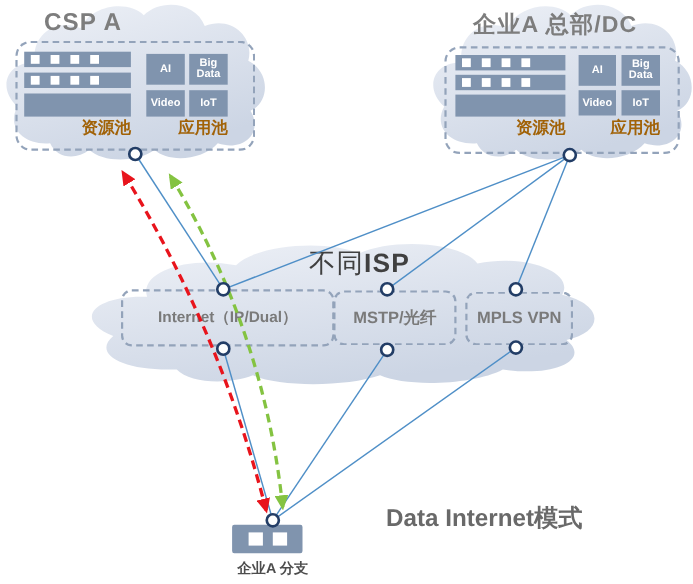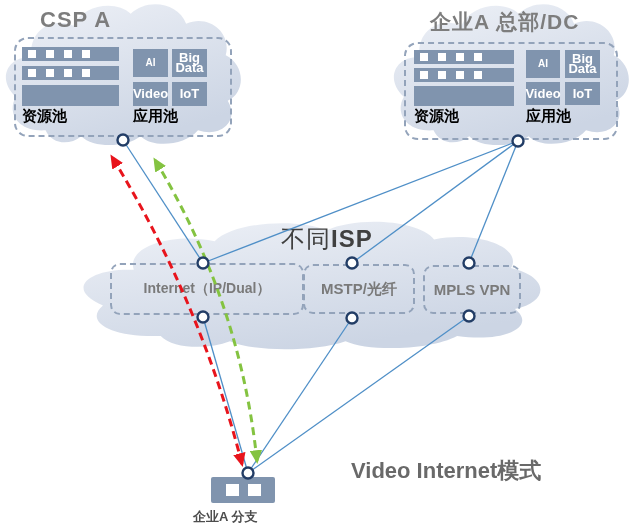--- a/index.html
+++ b/index.html
@@ -10,28 +10,28 @@
   svg.clouds{z-index:1;}
   .abs{position:absolute;}
   .cloud-title{z-index:10;font-weight:bold;color:#7d7d7d;text-align:left;letter-spacing:1px;}
   .dash-box{z-index:5;border:2px dashed #93a3ba;border-radius:14px;background:transparent;}
   .link-box{z-index:5;border:2px dashed #93a3ba;border-radius:10px;display:flex;align-items:center;
             justify-content:center;font-weight:bold;color:#7a7a7a;}
   .rack-bar{z-index:6;background:#8094ae;display:flex;align-items:center;gap:10px;padding-left:6px;
             box-sizing:border-box;}
   .sq{width:8px;height:8px;background:#ffffff;display:inline-block;}
   .app-box{z-index:6;background:#8094ae;color:#ffffff;font-weight:bold;display:flex;align-items:center;
-           justify-content:center;text-align:center;font-size:13px;line-height:10px;}
-  .pool-label{z-index:6;font-weight:bold;color:#000000;font-size:15px;text-align:left;}
+           justify-content:center;text-align:center;font-size:10px;line-height:10px;}
+  .pool-label{z-index:6;font-weight:bold;color:#a16207;font-size:15px;text-align:right;}
   .isp-title{z-index:10;font-size:24px;color:#404040;letter-spacing:1px;}
   .isp-title .bold{font-weight:bold;}
   .device{z-index:6;background:#8094ae;border-radius:2px;display:flex;align-items:center;
           justify-content:center;gap:9px;}
   .device .dsq{width:13px;height:12px;background:#ffffff;}
-  .device-label{z-index:6;font-weight:bold;color:#4d4d4d;font-size:13px;}
+  .device-label{z-index:6;font-weight:bold;color:#4d4d4d;font-size:13px;text-align:center;}
   .caption{z-index:10;font-weight:bold;color:#696969;font-size:22px;white-space:nowrap;}
 </style>
 </head>
 <body>
 
 <div class="stage">
 
   <svg class="layer clouds" viewBox="0 0 630 531">
     <defs>
       <linearGradient id="cg" x1="0" y1="0" x2="0.5" y2="1">
@@ -111,21 +111,21 @@
   <div class="abs link-box" style="left:110px;top:263px;width:190px;height:48px;font-size:14px;">Internet（IP/Dual）</div>
   <div class="abs link-box" style="left:303px;top:264px;width:108px;height:46px;font-size:15px;">MSTP/光纤</div>
   <div class="abs link-box" style="left:423px;top:265px;width:94px;height:45px;font-size:15px;">MPLS VPN</div>
 
   <div class="abs device" style="left:211px;top:477px;width:64px;height:26px;">
     <span class="dsq"></span>
     <span class="dsq"></span>
   </div>
   <div class="abs device-label" style="left:193px;top:508px;width:110px;">企业A 分支</div>
 
-  <div class="abs caption" style="left:351px;top:456px;">Video Internet模式</div>
+  <div class="abs caption" style="left:351px;top:456px;">Data Internet模式</div>
 
   <svg class="layer lines" viewBox="0 0 630 531">
     <defs>
       <marker id="arrR" markerWidth="4.6" markerHeight="4.2" refX="3.6" refY="2.1" orient="auto-start-reverse" markerUnits="strokeWidth">
         <path d="M0,0 L4.6,2.1 L0,4.2 Z" fill="#e8141c"></path>
       </marker>
       <marker id="arrG" markerWidth="4.6" markerHeight="4.2" refX="3.6" refY="2.1" orient="auto-start-reverse" markerUnits="strokeWidth">
         <path d="M0,0 L4.6,2.1 L0,4.2 Z" fill="#84c341"></path>
       </marker>
     </defs>

